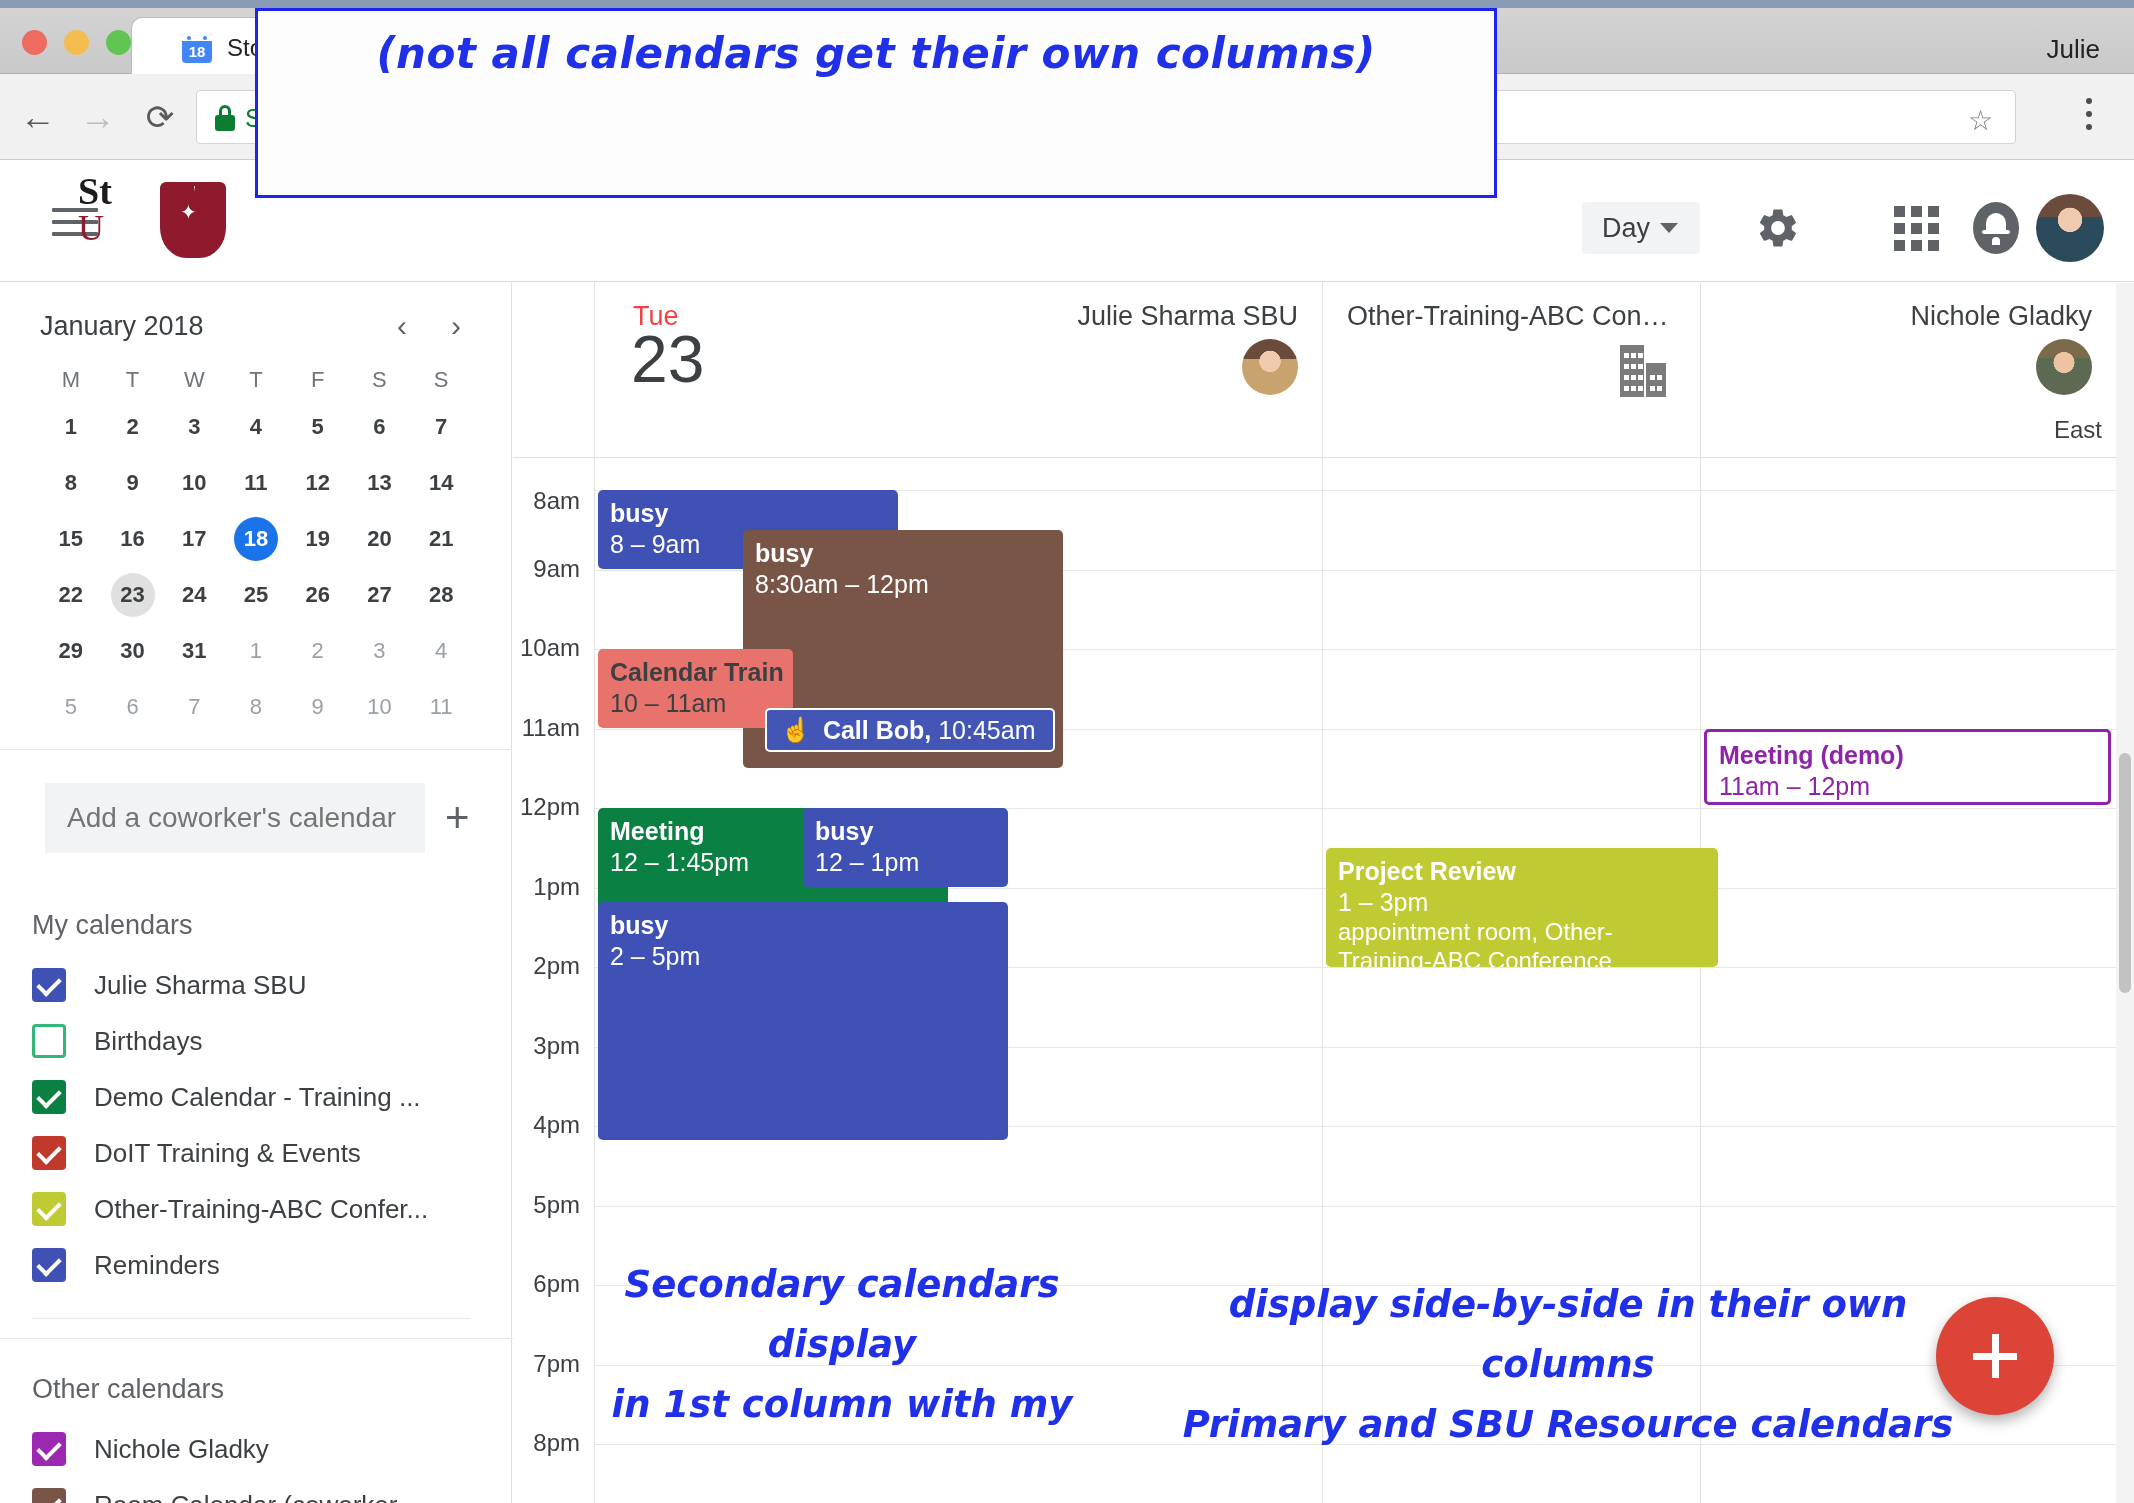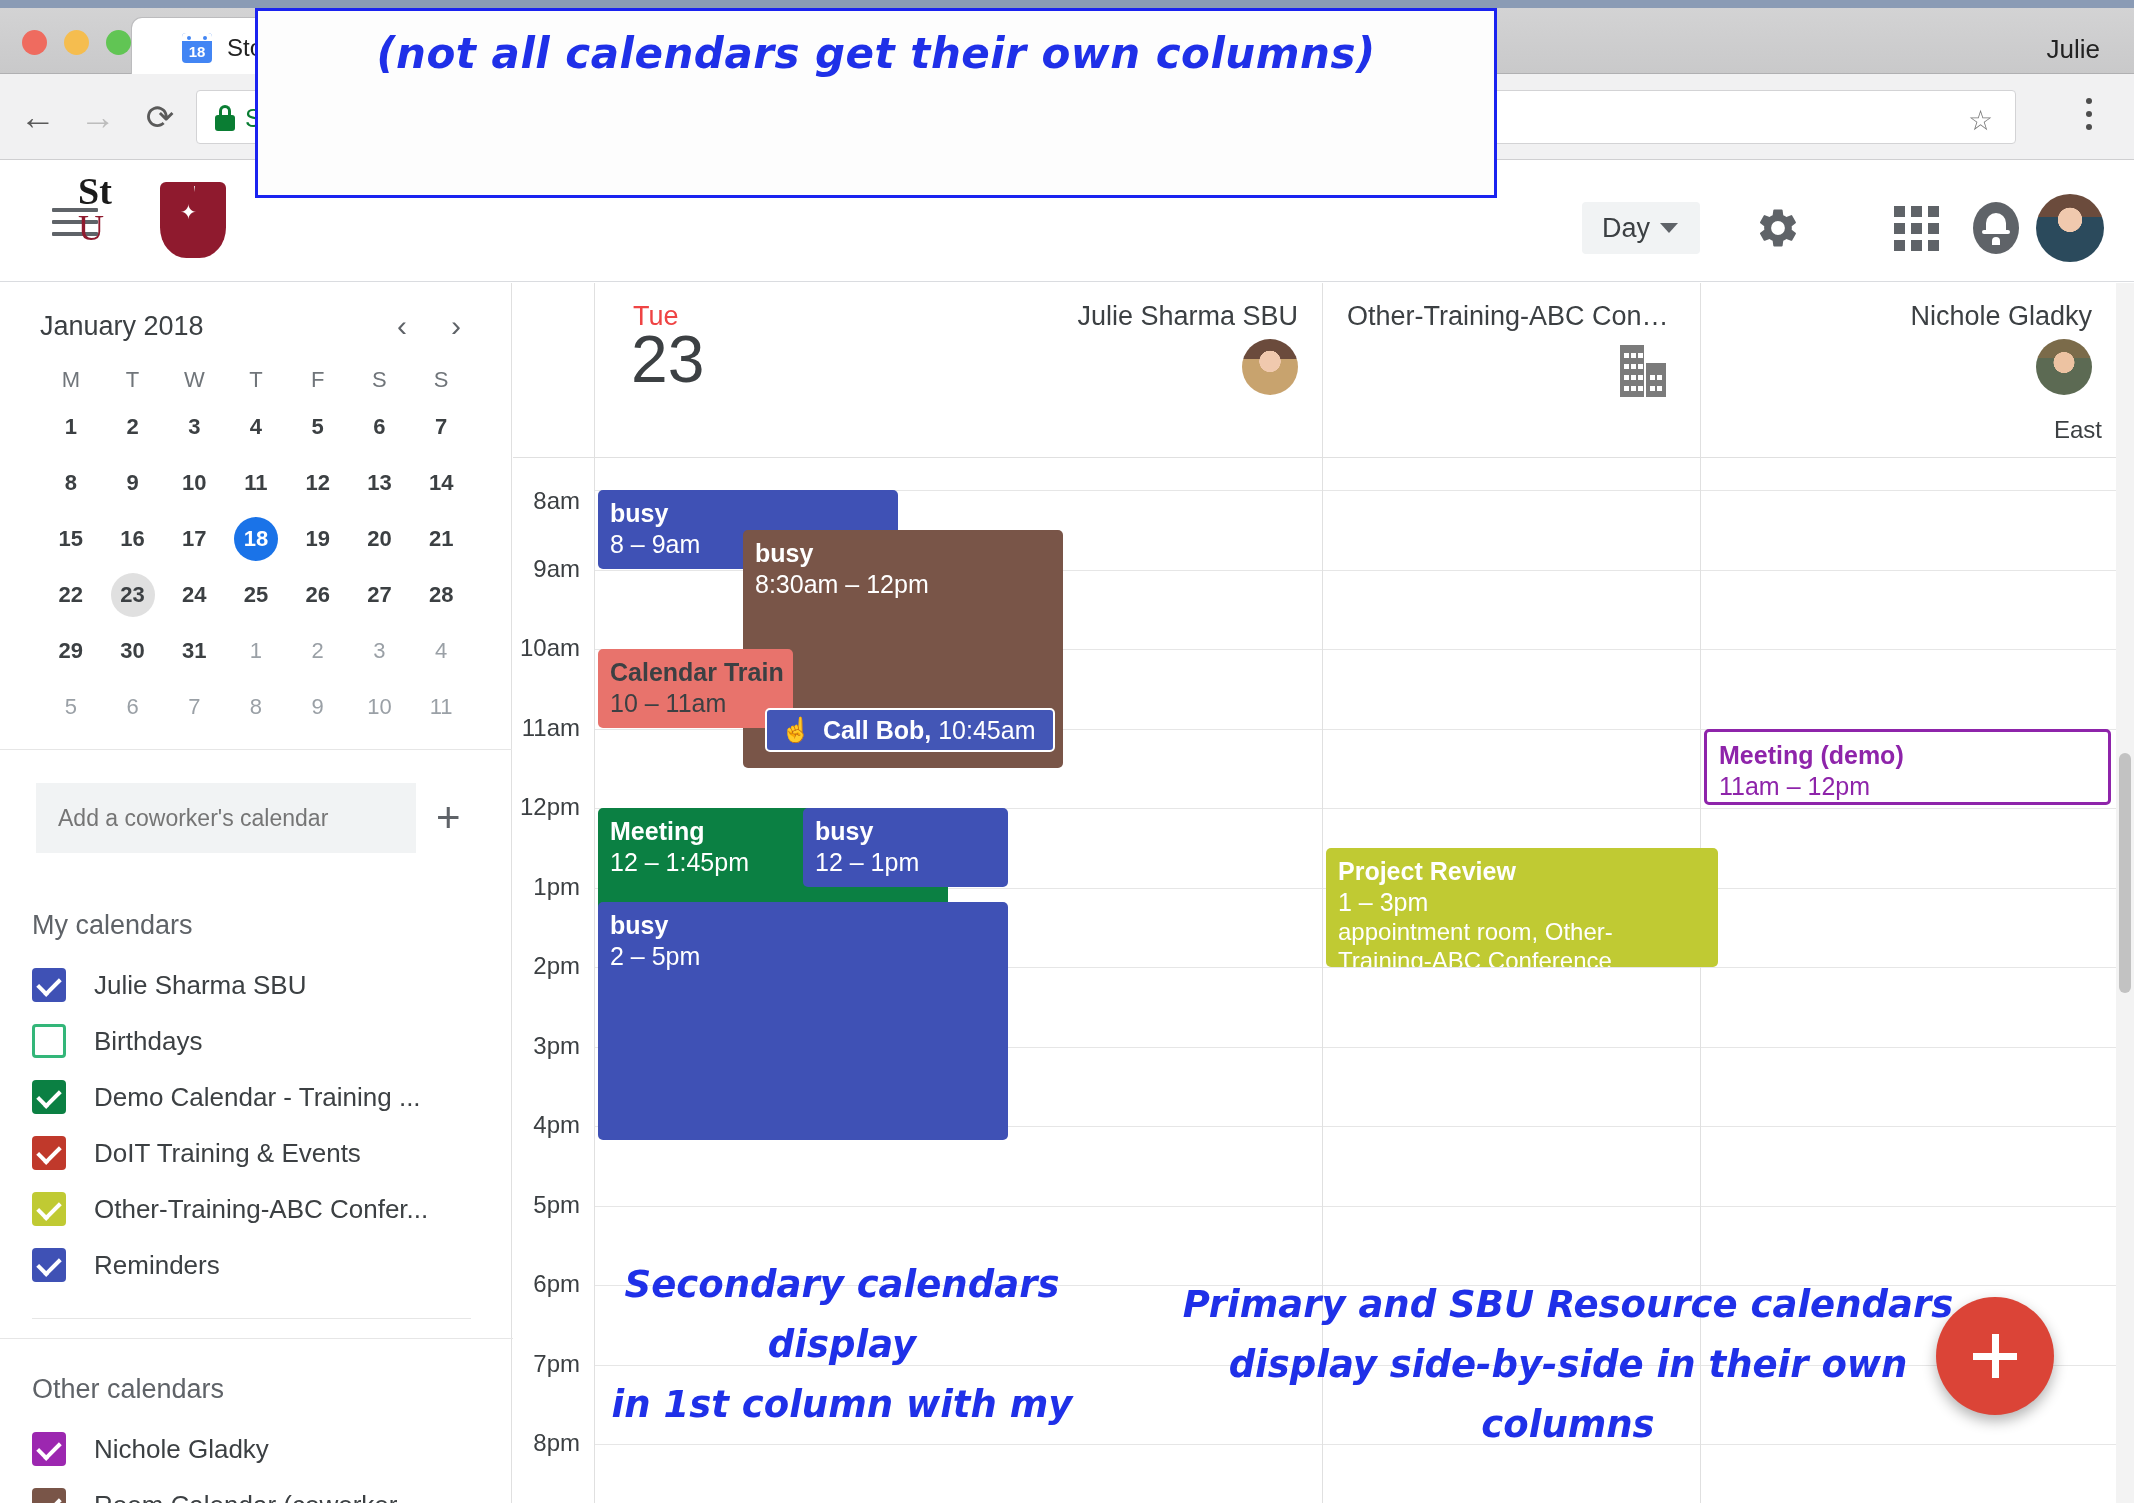--- a/index.html
+++ b/index.html
@@ -153,22 +153,23 @@
   .mc-dow { font-size: 22px; color: #70757a; text-align: center; }
   .mc-day { font-size: 22px; color: #3c4043; text-align: center; font-weight: bold; height: 44px; line-height: 44px; }
   .mc-day.muted { color: #9aa0a6; font-weight: normal; }
   .mc-day .pill { display: inline-block; width: 44px; height: 44px; line-height: 44px; border-radius: 50%; }
   .mc-day.today .pill { background: #1a73e8; color: #fff; }
   .mc-day.selected .pill { background: #e0e0e0; color: #3c4043; }
 
   .coworker-row { position: absolute; left: 36px; top: 500px; width: 440px; display: flex; align-items: center; }
   .coworker-input {
     width: 380px; height: 70px; background: #f1f3f4; border: none;
-    font-size: 23px; color: #4c1d95; padding: 0 22px;
+    font-size: 28px; color: #4c1d95; padding: 0 22px;
     font-family: "Liberation Sans", sans-serif;
+    margin-left: 9px;
   }
   .coworker-plus { font-size: 42px; color: #5f6368; margin-left: 20px; font-weight: 300; }
 
   .cal-section { position: absolute; left: 0; width: 580px; }
   .cal-section.my { top: 610px; }
   .cal-section.other { top: 1055px; border-top: 1px solid #e6e6e6; padding-top: 18px; }
   .cal-sec-head { display: flex; align-items: center; justify-content: space-between; padding: 0 40px 0 32px; height: 64px; }
   .cal-sec-title { font-size: 27px; color: #5f6368; }
   .chev-up { font-size: 26px; color: #5f6368; }
   .cal-item { display: flex; align-items: center; height: 56px; padding-left: 32px; }
@@ -615,17 +616,17 @@
   <div class="anno-box">
     <div class="anno-title-line l2">(not all calendars get their own columns)</div>
   </div>
 
   <div class="anno-free anno-left">
     <div>Secondary calendars display</div>
     <div>in 1st column with my</div>
   </div>
 
   <div class="anno-free anno-right">
+    <div>display side-by-side in their own columns</div>
     <div>Primary and SBU Resource calendars</div>
-    <div>display side-by-side in their own columns</div>
   </div>
 
 </div>
 
 </body></html>

